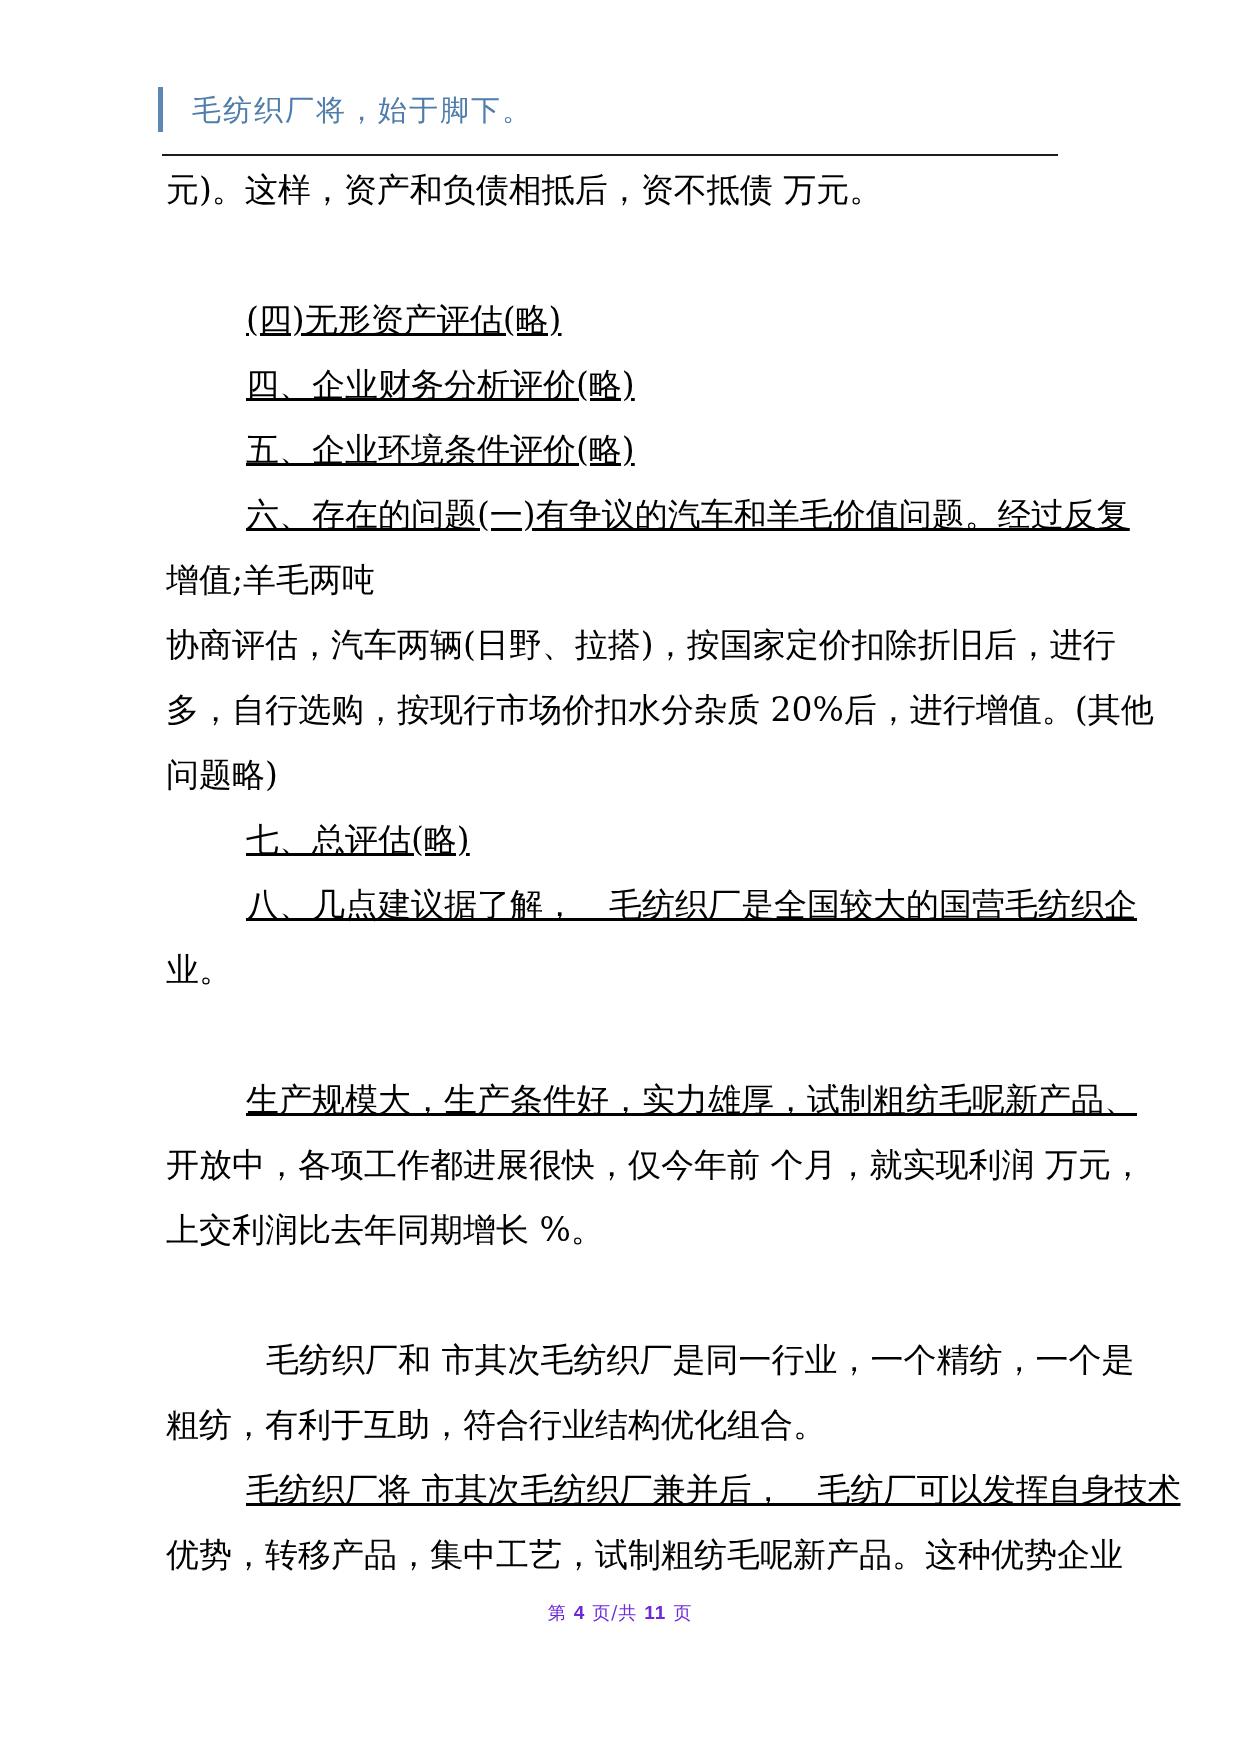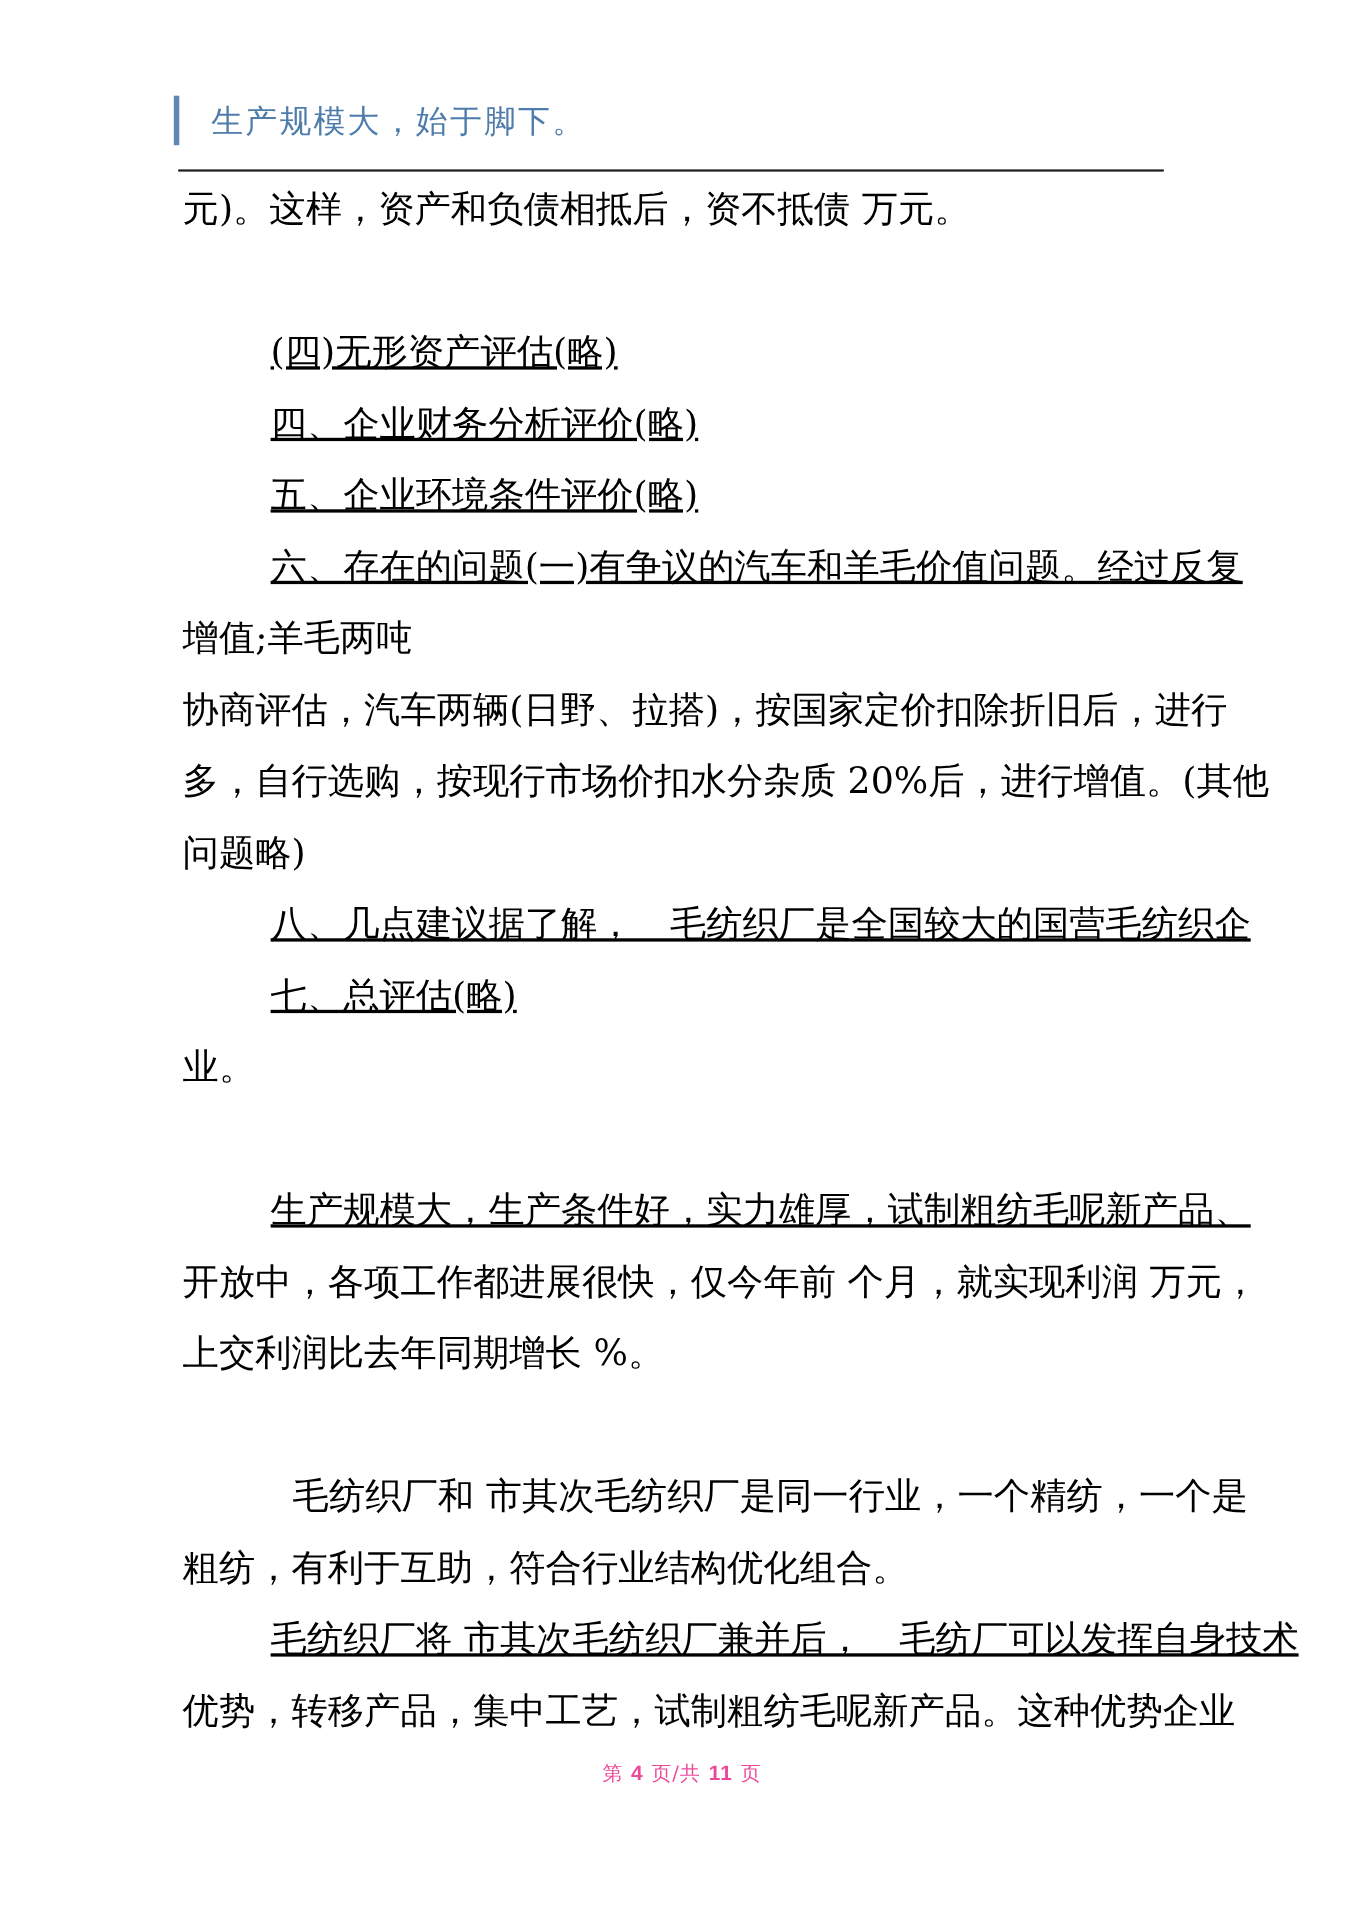--- a/index.html
+++ b/index.html
@@ -61,53 +61,53 @@
   .ind-wide  { padding-left: 100px; }
   
   .footer {
     position: absolute;
     left: 0;
     top: 1598px;
     width: 100%;
     text-align: center;
     font-size: 18px;
     line-height: 30px;
-    color: #ec4899;
+    color: #6d28d9;
     letter-spacing: 1px;
   }
   .footer .num {
     font-family: "Liberation Sans", "DejaVu Sans", sans-serif;
     font-weight: 700;
     font-size: 19px;
     margin: 0 6px;
   }
   .footer .word { margin: 0 1px; }
 </style>
 </head>
 <body>
 
 <div class="page">
 
   <div class="header-accent-bar" style="background: rgb(93, 136, 181);"></div>
-  <div class="header-quote" style="color: rgb(78, 125, 171);">生产规模大，始于脚下。</div>
+  <div class="header-quote" style="color: rgb(78, 125, 171);">毛纺织厂将，始于脚下。</div>
   <div class="header-rule"></div>
 
   <div class="body-text">
     <div class="line">元)。这样，资产和负债相抵后，资不抵债 万元。</div>
     <div class="line blank"></div>
     <div class="line ind">(四)无形资产评估(略)</div>
     <div class="line ind">四、企业财务分析评价(略)</div>
     <div class="line ind">五、企业环境条件评价(略)</div>
     <div class="line ind">六、存在的问题(一)有争议的汽车和羊毛价值问题。经过反复</div>
     <div class="line">增值;羊毛两吨</div>
     <div class="line">协商评估，汽车两辆(日野、拉搭)，按国家定价扣除折旧后，进行</div>
     <div class="line">多，自行选购，按现行市场价扣水分杂质 20%后，进行增值。(其他</div>
     <div class="line">问题略)</div>
+    <div class="line ind">七、总评估(略)</div>
     <div class="line ind">八、几点建议据了解，　毛纺织厂是全国较大的国营毛纺织企</div>
-    <div class="line ind">七、总评估(略)</div>
     <div class="line">业。</div>
     <div class="line blank"></div>
     <div class="line ind">生产规模大，生产条件好，实力雄厚，试制粗纺毛呢新产品、</div>
     <div class="line">开放中，各项工作都进展很快，仅今年前 个月，就实现利润 万元，</div>
     <div class="line">上交利润比去年同期增长 %。</div>
     <div class="line blank"></div>
     <div class="line ind-wide">毛纺织厂和 市其次毛纺织厂是同一行业，一个精纺，一个是</div>
     <div class="line">粗纺，有利于互助，符合行业结构优化组合。</div>
     <div class="line ind">毛纺织厂将 市其次毛纺织厂兼并后，　毛纺厂可以发挥自身技术</div>
     <div class="line">优势，转移产品，集中工艺，试制粗纺毛呢新产品。这种优势企业</div>

